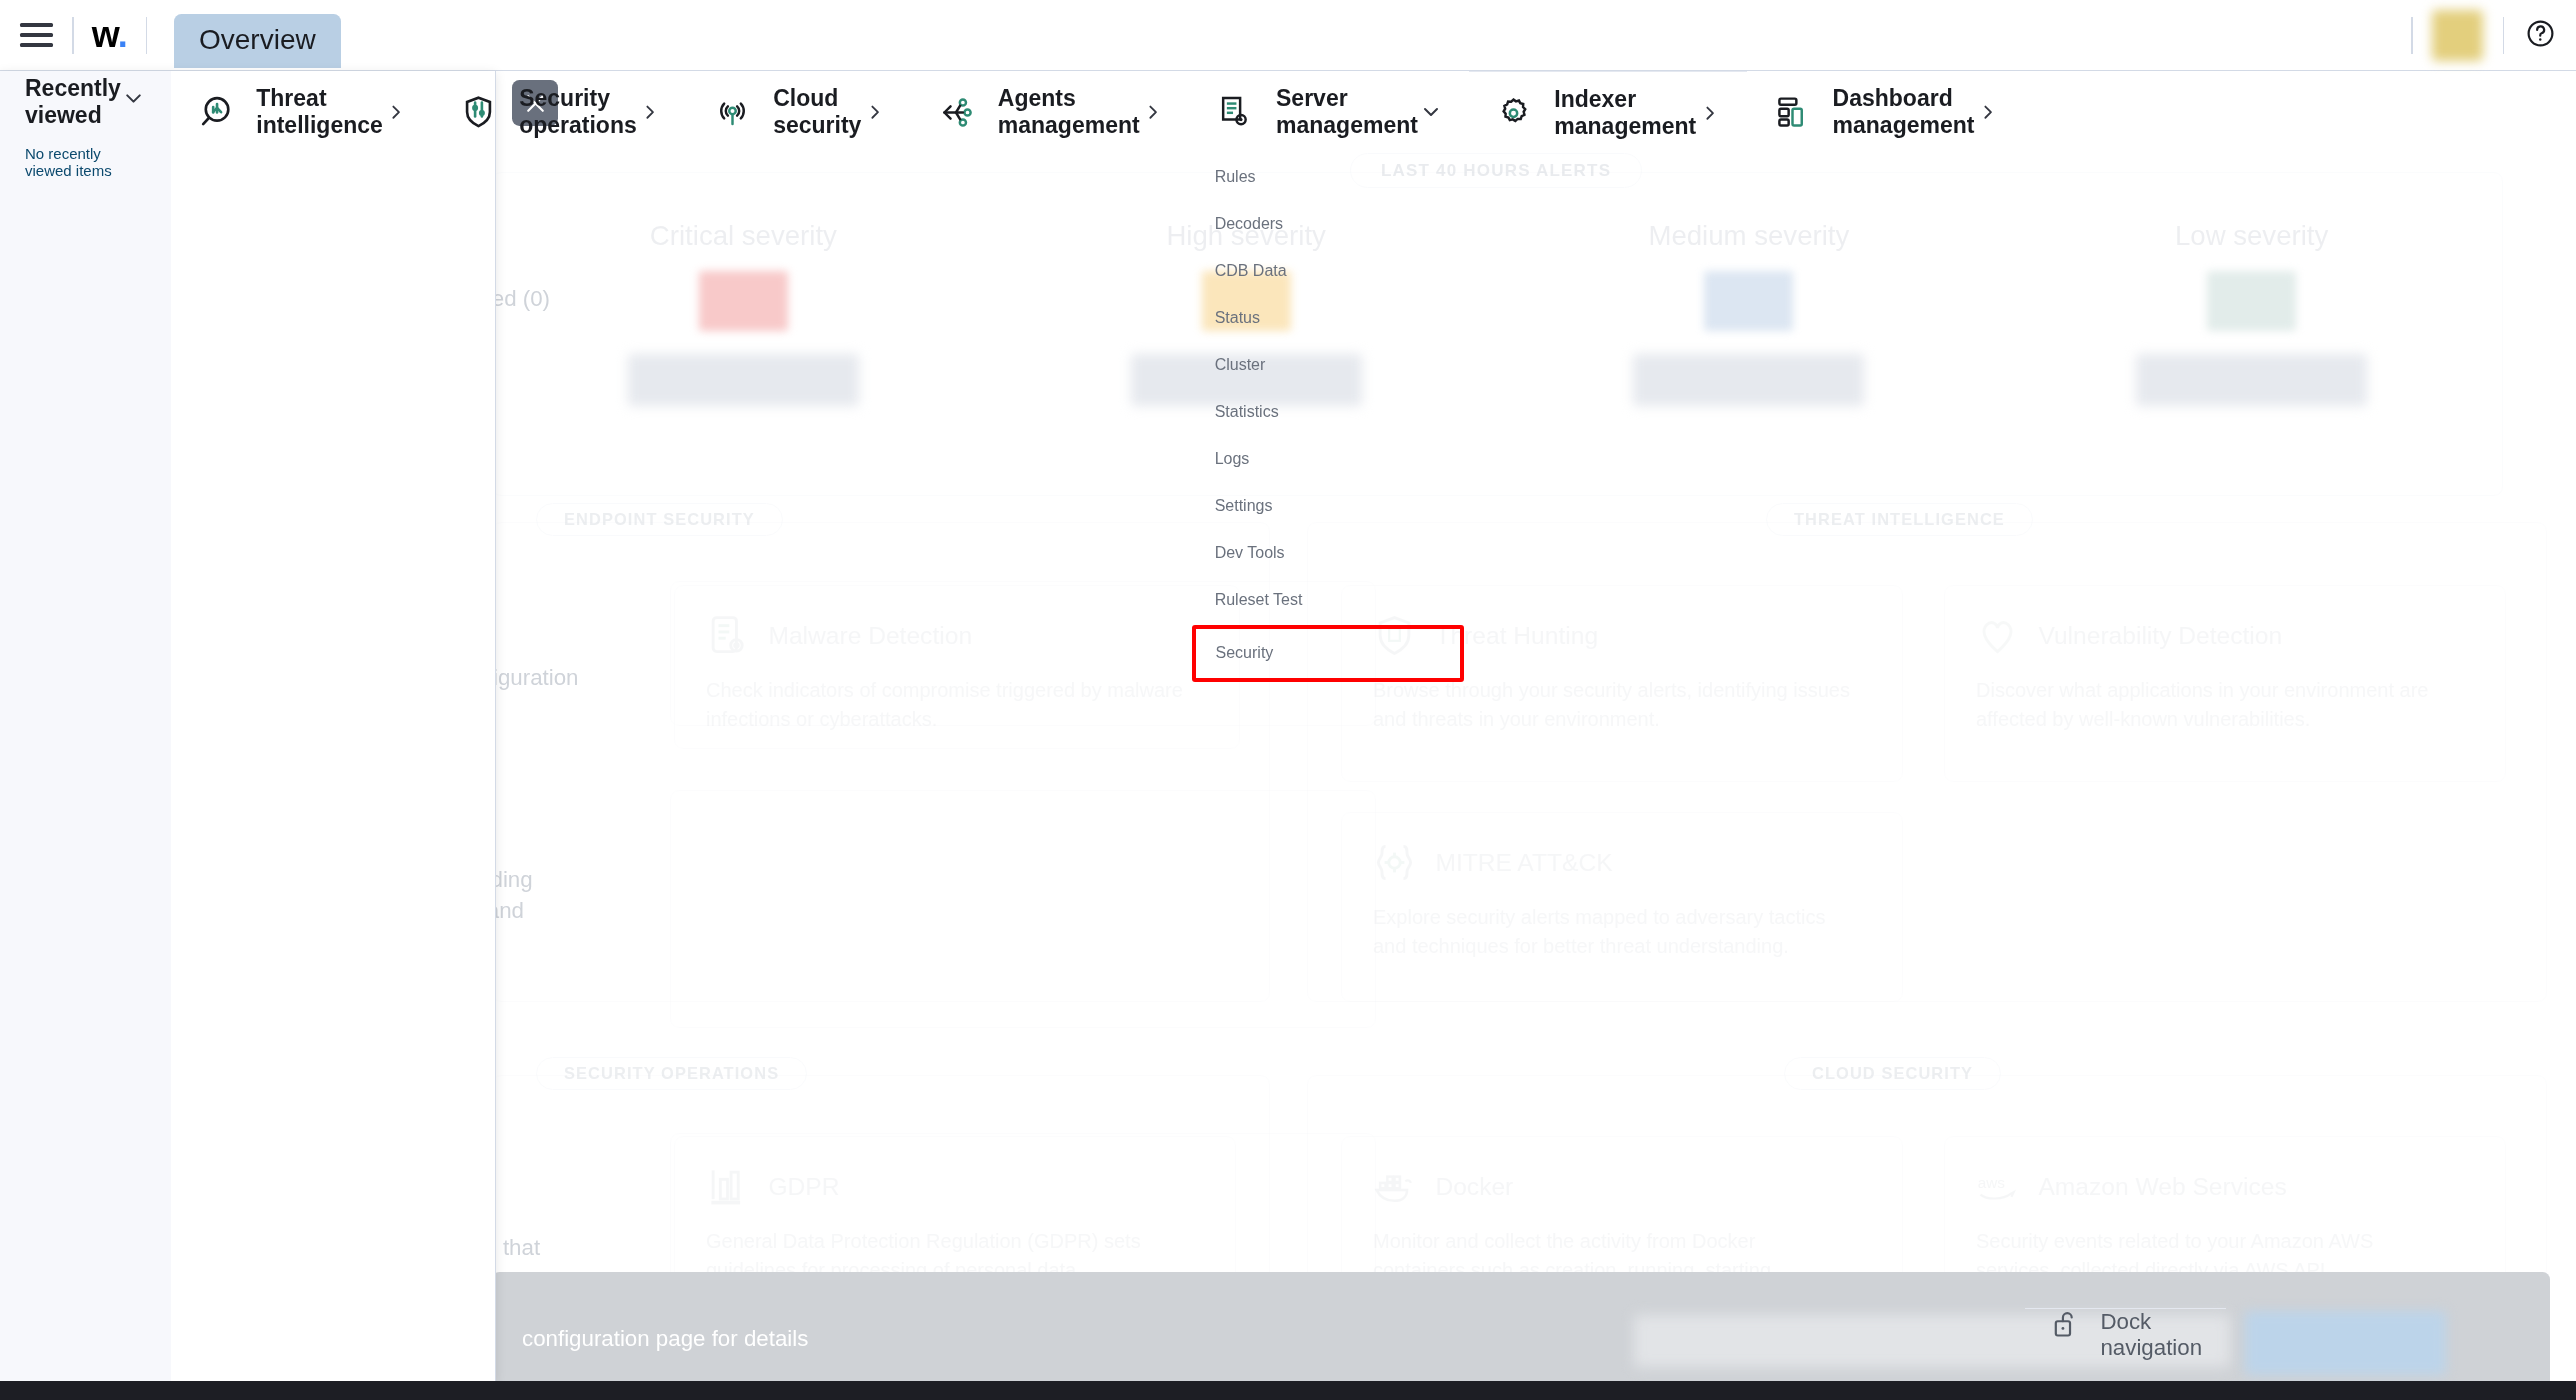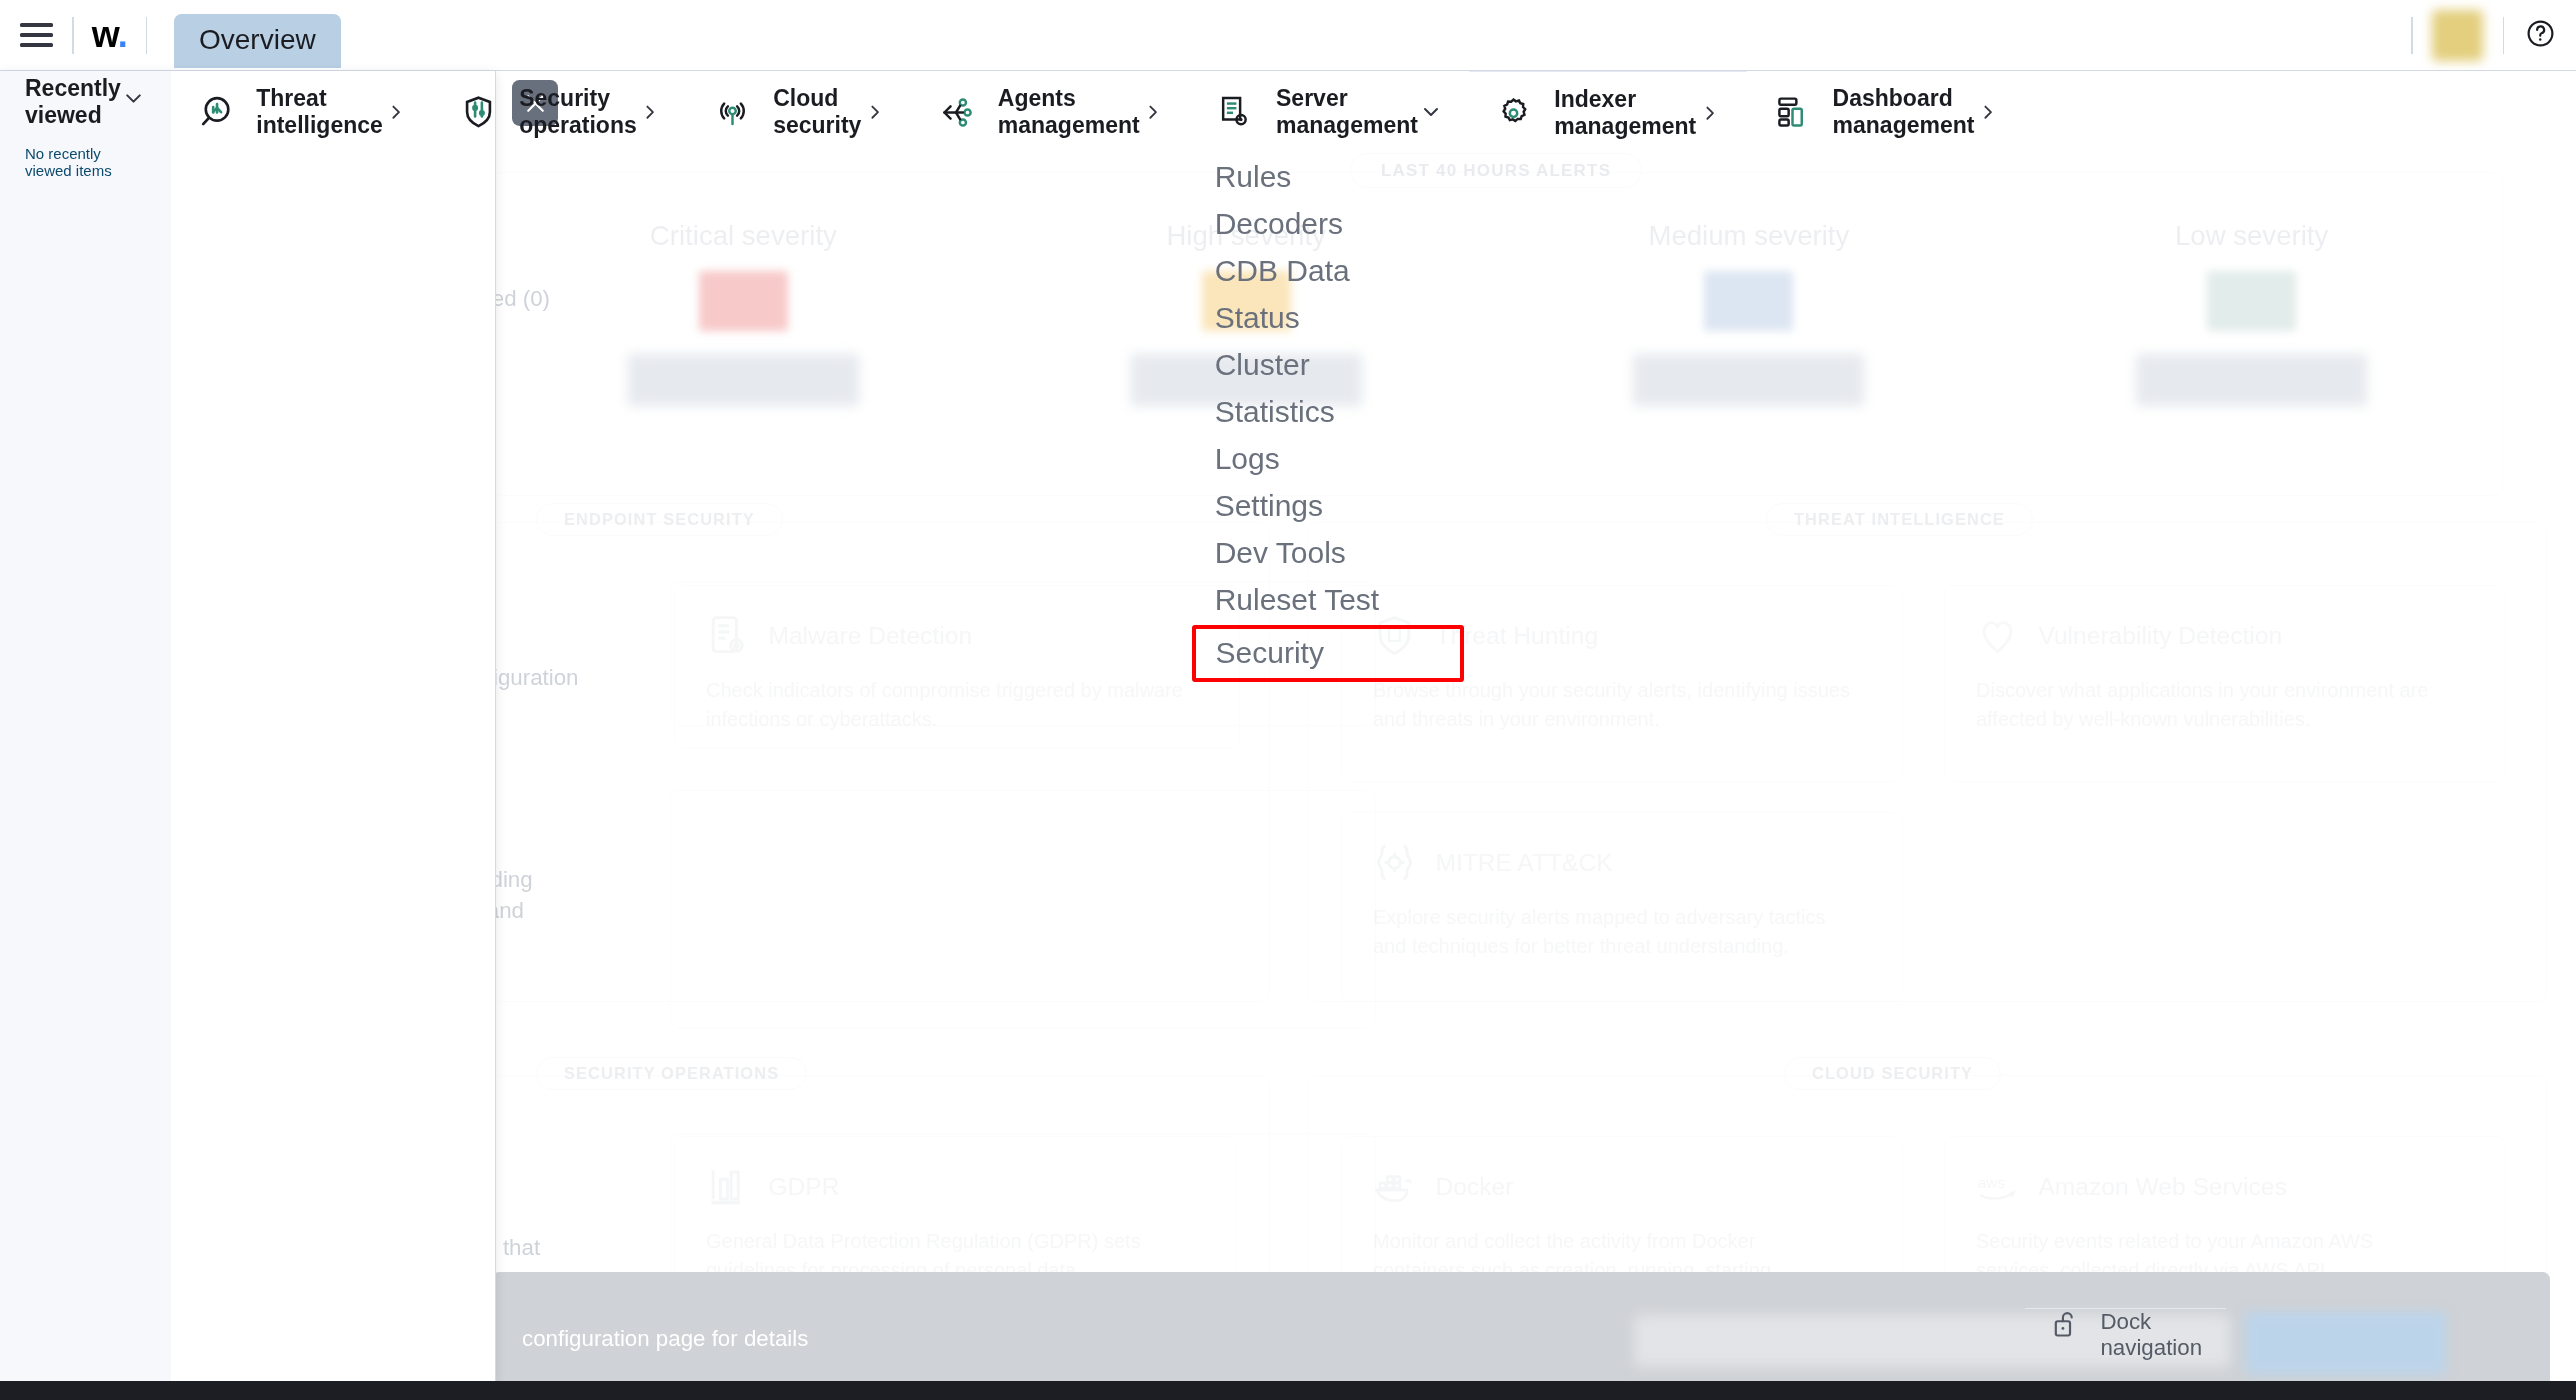--- a/index.html
+++ b/index.html
@@ -157,21 +157,21 @@
     display:flex; align-items:center; height:82px; padding:0 24px; cursor:pointer;
   }
   .nav-top .nico{ width:42px; flex:0 0 42px; display:flex; align-items:center; justify-content:center;}
   .nav-top .nico svg{ width:37px; height:37px;}
   .nav-top .nlabel{ margin-left:19.4px; font-size:23px; font-weight:700; color:#1a1c21; flex:1;}
   .nav-top .chev{ width:27px; display:flex; align-items:center; justify-content:center; color:#343741;}
 
   .sub{ padding:0 0 10.4px 0; }
   .sub-item{
     height:47px; display:flex; align-items:center; padding-left:24px;
-    font-size:30px; color:#6a717d; cursor:pointer;
+    font-size:16px; color:#6a717d; cursor:pointer;
   }
   .sub-item.hl{
     border:4.5px solid #ff0000; border-radius:3px; height:57px;
     margin:1.5px 4.5px 1.5px 1.5px; padding-left:19.4px;
   }
 
   .dock{
     margin-top:auto; border-top:1.5px solid #e4e8f0;
     display:flex; align-items:flex-start; height:74px; padding:0 24px; cursor:pointer;
   }

